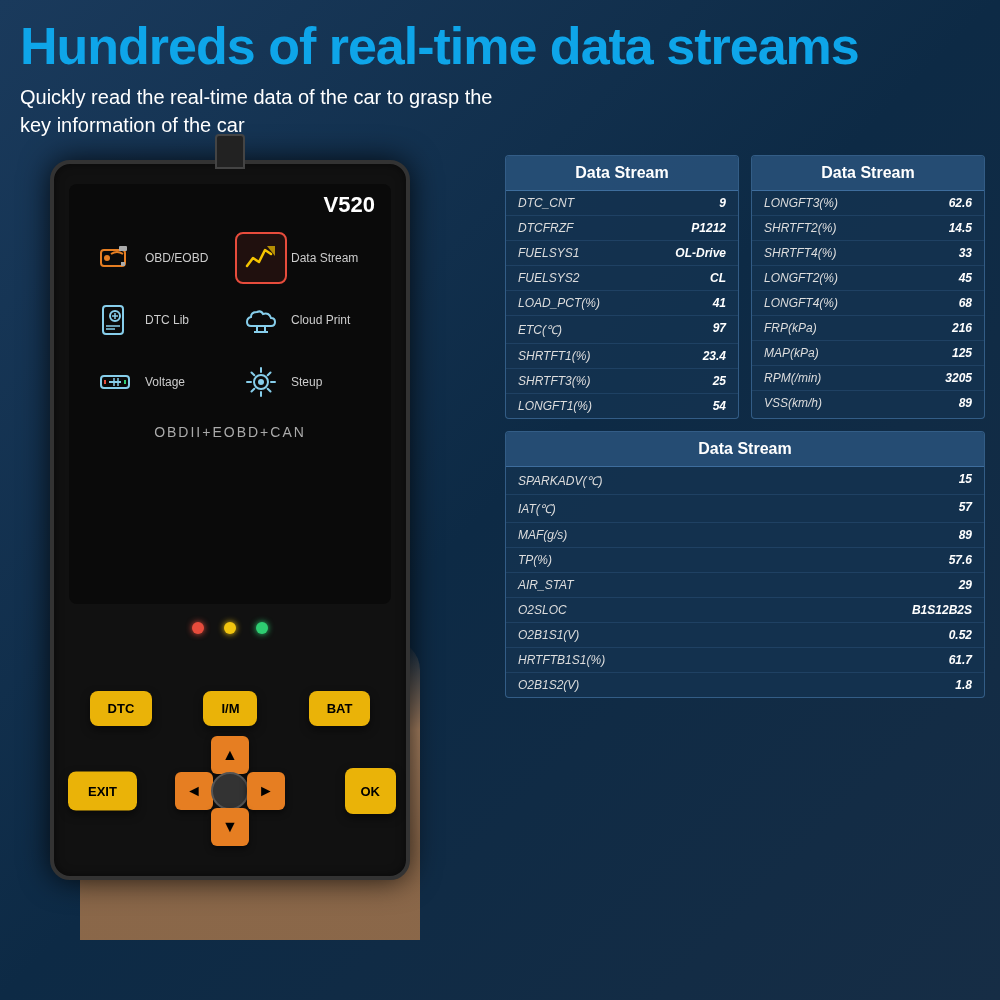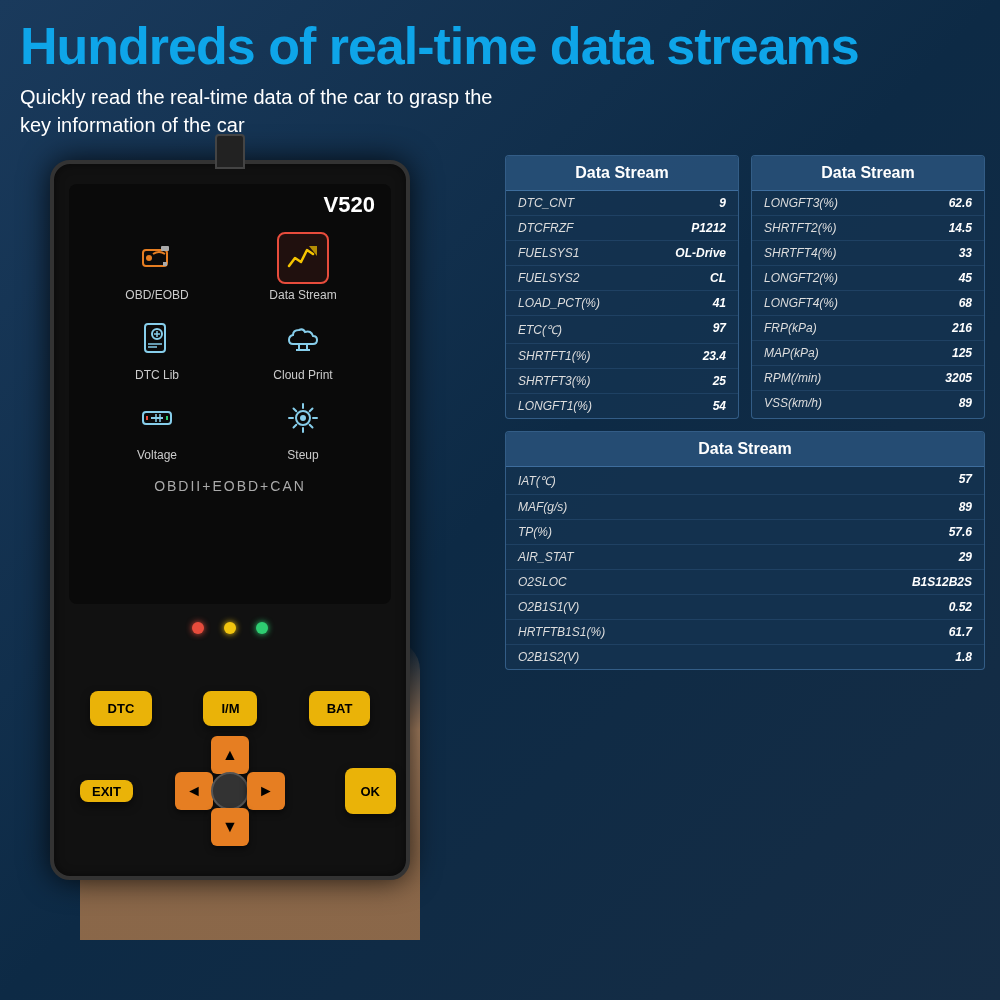--- a/index.html
+++ b/index.html
@@ -97,21 +97,21 @@
 
     .screen-grid {
       display: grid;
       grid-template-columns: 1fr 1fr;
       gap: 10px;
       padding: 10px 20px;
     }
 
     .screen-item {
       display: flex;
-      flex-direction: column;
+      flex-direction: row;
       align-items: center;
       gap: 4px;
     }
 
     .screen-item-icon {
       width: 52px;
       height: 52px;
       display: flex;
       align-items: center;
       justify-content: center;
@@ -379,21 +379,21 @@
 
     <div style="position:absolute;bottom:30px;left:10px;right:10px;">
 
       <div class="btn-row-top">
         <button class="btn-orange">DTC</button>
         <button class="btn-orange">I/M</button>
         <button class="btn-orange">BAT</button>
       </div>
 
       <div style="display:flex;align-items:center;justify-content:space-between;margin-top:8px;position:relative;height:110px;">
-        <button class="btn-orange" style="height:22px;padding:0 12px;position:absolute;left:16px;top:50%;transform:translateY(-50%);">EXIT</button>
+        <button class="btn-orange" style="height:39px;padding:0 20px;position:absolute;left:4px;top:50%;transform:translateY(-50%);">EXIT</button>
 
         <div style="position:absolute;left:50%;top:0;transform:translateX(-50%);width:130px;height:110px;">
           <button class="nav-btn nav-up">▲</button>
           <button class="nav-btn nav-left">◄</button>
           <div class="nav-center"></div>
           <button class="nav-btn nav-right">►</button>
           <button class="nav-btn nav-down">▼</button>
         </div>
 
         <button class="btn-orange" style="height:46px;padding:0 16px;position:absolute;right:0;top:50%;transform:translateY(-50%);">OK</button>
@@ -488,20 +488,24 @@
             <span class="data-col-value">89</span>
           </div>
         </div>
     </div>
   </div>
 
   <div class="data-table table-bottom">
     <div class="data-table-header">Data Stream</div>
     <div id="table3-body">
         <div class="data-table-row">
+          <span class="data-col-name">SPARKADV(℃)</span>
+          <span class="data-col-value">15</span>
+        </div>
+        <div class="data-table-row">
           <span class="data-col-name">IAT(℃)</span>
           <span class="data-col-value">57</span>
         </div>
         <div class="data-table-row">
           <span class="data-col-name">MAF(g/s)</span>
           <span class="data-col-value">89</span>
         </div>
         <div class="data-table-row">
           <span class="data-col-name">TP(%)</span>
           <span class="data-col-value">57.6</span>

